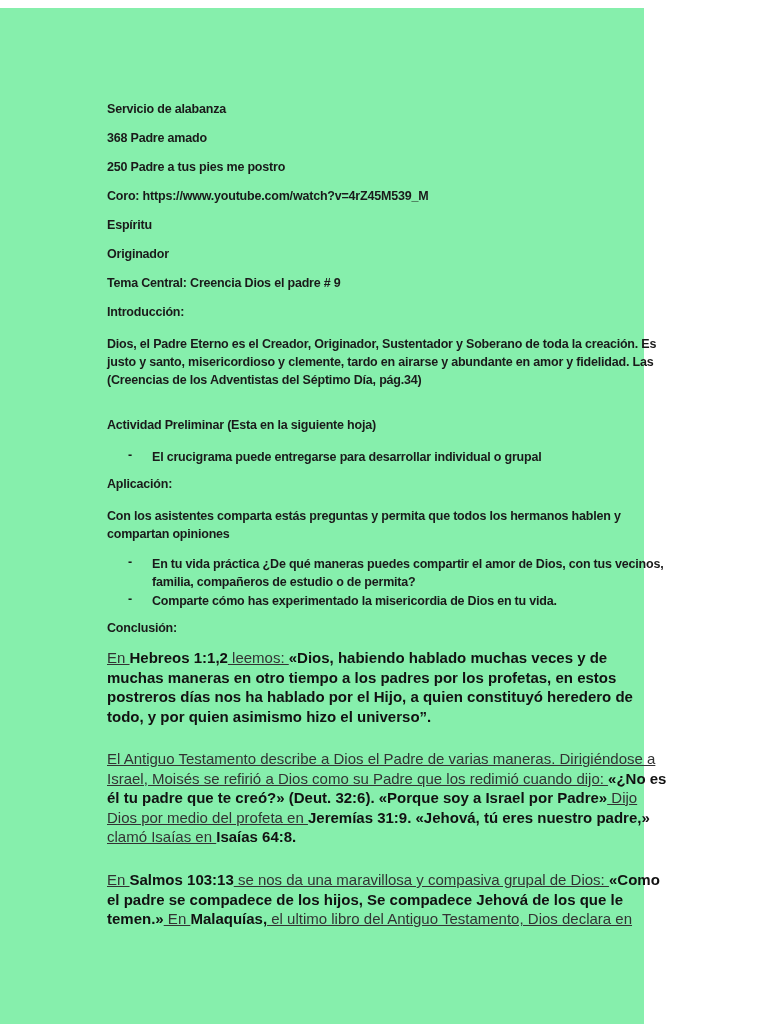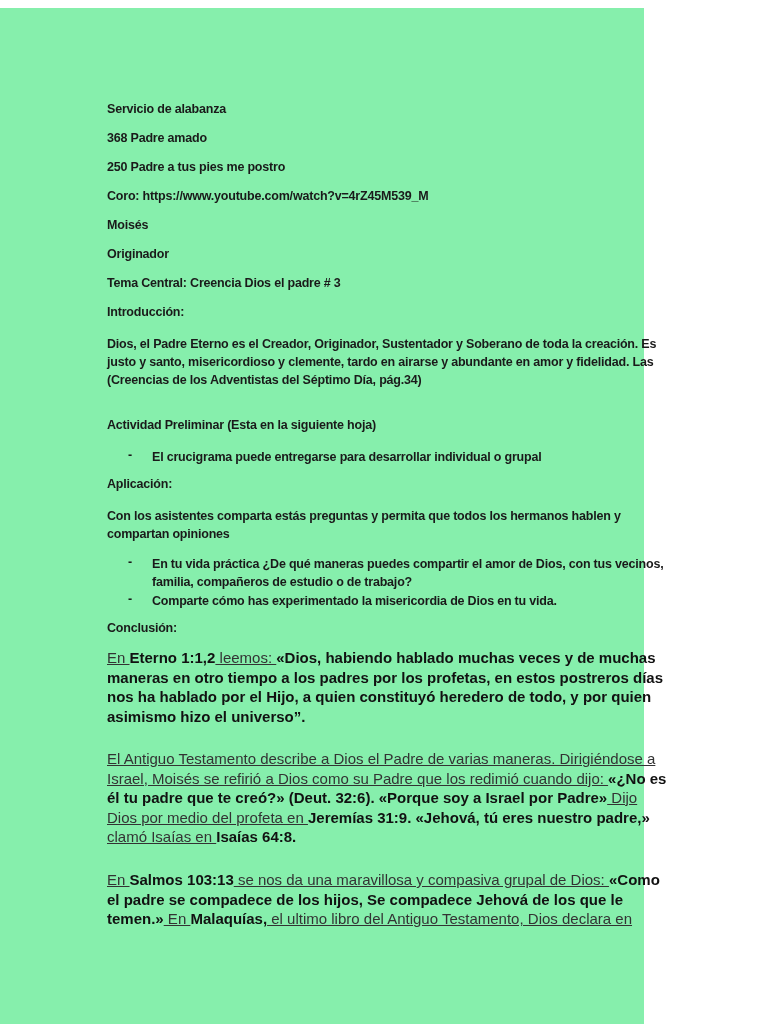--- a/index.html
+++ b/index.html
@@ -16,23 +16,23 @@
   </style>
 </head>
 <body>
 
 <div class="page">
 
   <div class="line small" style="top:94px">Servicio de alabanza</div>
   <div class="line small" style="top:123px">368 Padre amado</div>
   <div class="line small" style="top:152px">250 Padre a tus pies me postro</div>
   <div class="line small" style="top:181px">Coro: https://www.youtube.com/watch?v=4rZ45M539_M</div>
-  <div class="line small" style="top:210px">Moisés</div>
+  <div class="line small" style="top:210px">Espíritu</div>
   <div class="line small" style="top:239px">Originador</div>
-  <div class="line small" style="top:268px">Tema Central: Creencia Dios el padre # 3</div>
+  <div class="line small" style="top:268px">Tema Central: Creencia Dios el padre # 9</div>
   <div class="line small" style="top:297px">Introducción:</div>
 
   <div class="para small" style="top:327px">
     <div>Dios, el Padre Eterno es el Creador, Originador, Sustentador y Soberano de toda la creación. Es</div>
     <div>justo y santo, misericordioso y clemente, tardo en airarse y abundante en amor y fidelidad. Las</div>
     <div>(Creencias de los Adventistas del Séptimo Día, pág.34)</div>
   </div>
 
   <div class="line small" style="top:410px">Actividad Preliminar (Esta en la siguiente hoja)</div>
   <div class="bullet small" style="top:440px">-</div>
@@ -40,29 +40,29 @@
 
   <div class="line small" style="top:469px">Aplicación:</div>
   <div class="para small" style="top:499px">
     <div>Con los asistentes comparta estás preguntas y permita que todos los hermanos hablen y</div>
     <div>compartan opiniones</div>
   </div>
 
   <div class="bullet small" style="top:547px">-</div>
   <div class="bullet-text small" style="top:547px">
     <div>En tu vida práctica ¿De qué maneras puedes compartir el amor de Dios, con tus vecinos,</div>
-    <div>familia, compañeros de estudio o de trabajo?</div>
+    <div>familia, compañeros de estudio o de permita?</div>
   </div>
   <div class="bullet small" style="top:584px">-</div>
   <div class="bullet-text small" style="top:584px">Comparte cómo has experimentado la misericordia de Dios en tu vida.</div>
 
   <div class="line small" style="top:613px">Conclusión:</div>
 
   <div class="big" style="top:640px">
-    <span class="n">En </span><b>Eterno 1:1,2</b><span class="n"> leemos: </span><b>«Dios, habiendo hablado muchas veces y de muchas maneras en otro tiempo a los padres por los profetas, en estos postreros días nos ha hablado por el Hijo, a quien constituyó heredero de todo, y por quien asimismo hizo el universo”.</b>
+    <span class="n">En </span><b>Hebreos 1:1,2</b><span class="n"> leemos: </span><b>«Dios, habiendo hablado muchas veces y de muchas maneras en otro tiempo a los padres por los profetas, en estos postreros días nos ha hablado por el Hijo, a quien constituyó heredero de todo, y por quien asimismo hizo el universo”.</b>
   </div>
 
   <div class="big" style="top:741px">
     <span class="n">El Antiguo Testamento describe a Dios el Padre de varias maneras. Dirigiéndose a Israel, Moisés se refirió a Dios como su Padre que los redimió cuando dijo: </span><b>«¿No es él tu padre que te creó?» (Deut. 32:6). «Porque soy a Israel por Padre»</b><span class="n"> Dijo Dios por medio del profeta en </span><b>Jeremías 31:9. «Jehová, tú eres nuestro padre,»</b><span class="n"> clamó Isaías en </span><b>Isaías 64:8.</b>
   </div>
 
   <div class="big" style="top:862px">
     <span class="n">En </span><b>Salmos 103:13</b><span class="n"> se nos da una maravillosa y compasiva grupal de Dios: </span><b>«Como el padre se compadece de los hijos, Se compadece Jehová de los que le temen.»</b><span class="n"> En </span><b>Malaquías,</b><span class="n"> el ultimo libro del Antiguo Testamento, Dios declara en</span>
   </div>
 

